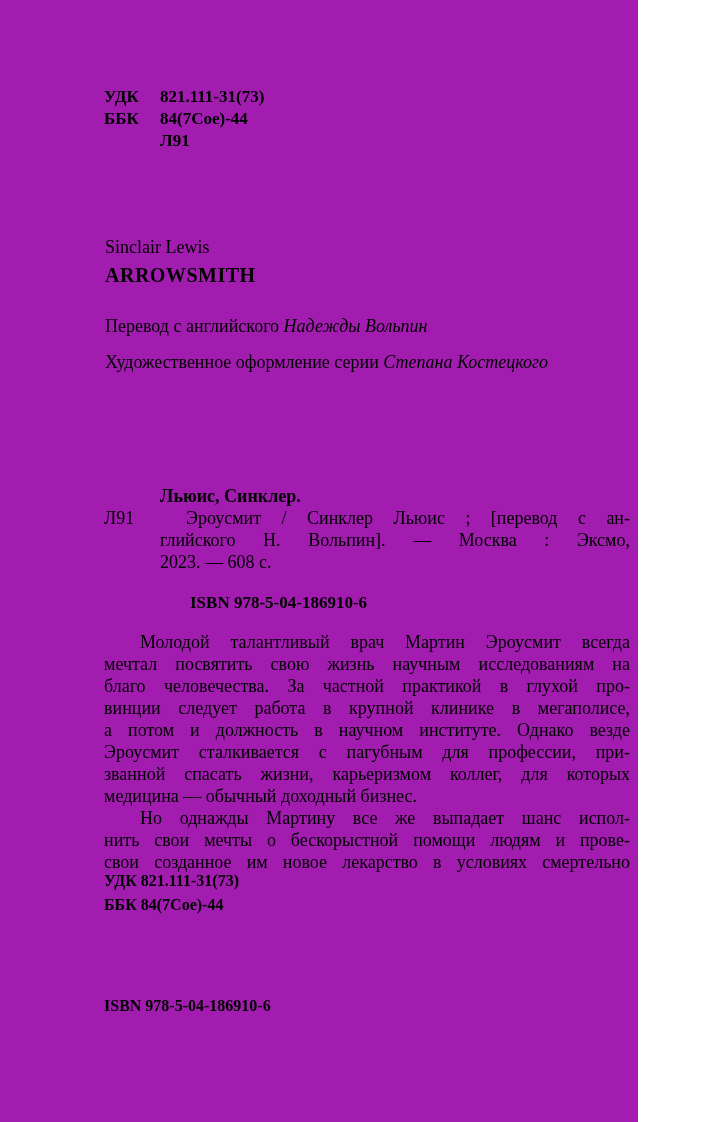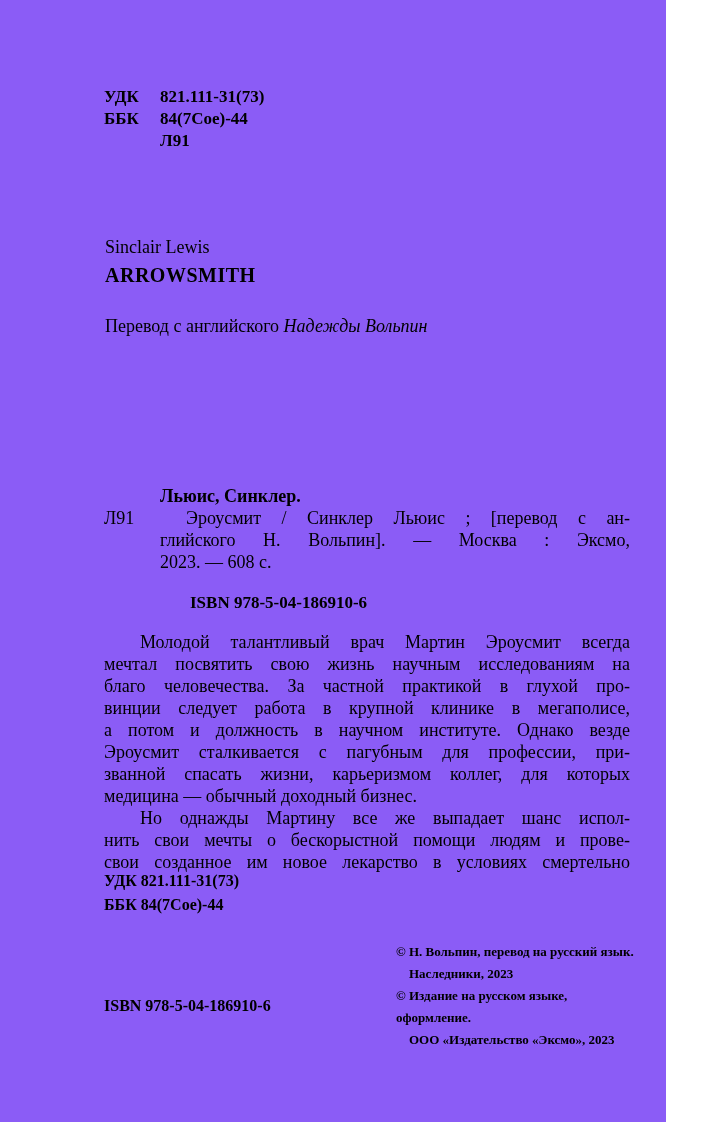--- a/index.html
+++ b/index.html
@@ -2,26 +2,27 @@
 <html><head>
 <meta charset="utf-8">
 <style>
   html, body {
     margin: 0;
     padding: 0;
     background: #ffffff;
   }
   .page {
     position: relative;
-    width: 666px;
+    width: 619px;
     height: 1122px;
-    background: #8b5cf6;
+    background: #a21caf;
     color: #000;
     font-family: "Liberation Serif", "DejaVu Serif", serif;
     overflow: hidden;
+    padding-left: 19px;
   }
 
   
   .top-codes {
     position: absolute;
     left: 104px;
     top: 86px;
     font-size: 17px;
     font-weight: bold;
     line-height: 22px;
@@ -127,20 +128,21 @@
     <div class="row">
       <span class="lbl"></span>
       <span>Л91</span>
     </div>
   </div>
 
   <div class="title-block">
     <div class="author-line">Sinclair Lewis</div>
     <div class="book-title">ARROWSMITH</div>
     <div class="credit-translation"><span>Перевод с английского </span><i>Надежды Вольпин</i></div>
+    <div class="credit-design"><span>Художественное оформление серии </span><i>Степана Костецкого</i></div>
   </div>
 
   <div class="catalog">
     <div class="author-heading">Льюис, Синклер.</div>
 
     <div class="entry">
       <span class="entry-code">Л91</span>
       <div class="jl indent1">Эроусмит / Синклер Льюис ; [перевод с ан-</div>
       <div class="jl">глийского Н. Вольпин]. — Москва : Эксмо,</div>
       <div>2023. — 608 с.</div>
@@ -167,20 +169,14 @@
     </div>
 
     <div class="codes-right">
       <div>УДК 821.111-31(73)</div>
       <div>ББК 84(7Сое)-44</div>
     </div>
   </div>
 
   <div class="footer-isbn">ISBN 978-5-04-186910-6</div>
 
-  <div class="copyright-block">
-    <div>© Н. Вольпин, перевод на русский язык.</div>
-    <div class="cont">Наследники, 2023</div>
-    <div>© Издание на русском языке, оформление.</div>
-    <div class="cont">ООО «Издательство «Эксмо», 2023</div>
-  </div>
 
 </div>
 
 </body></html>

